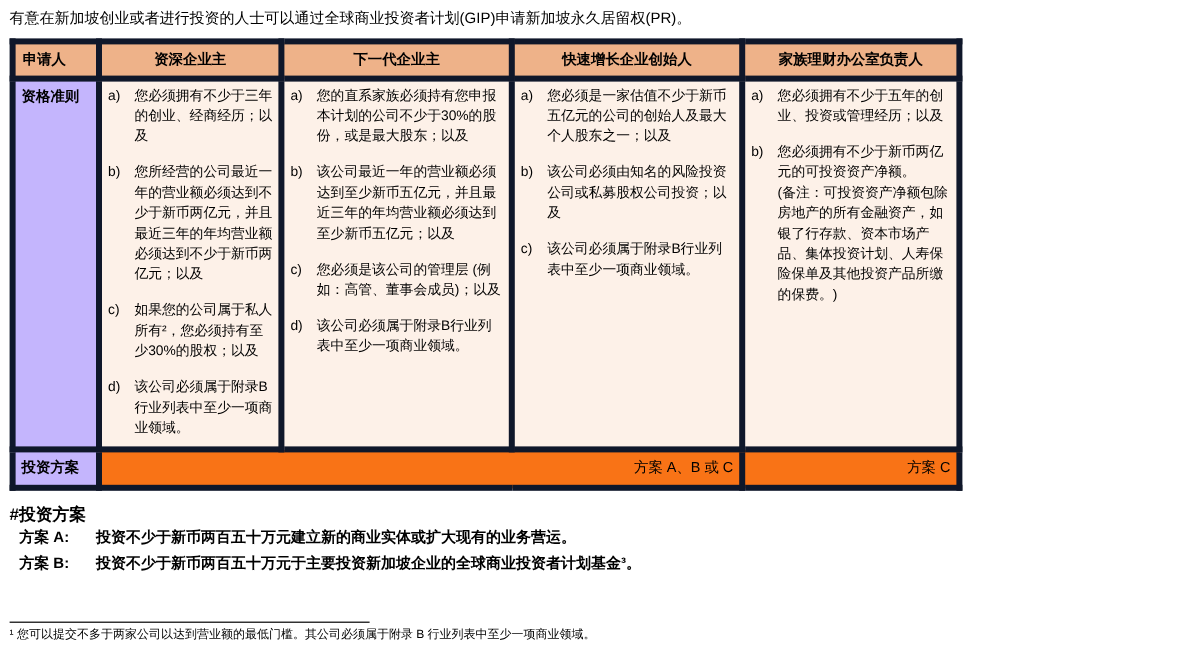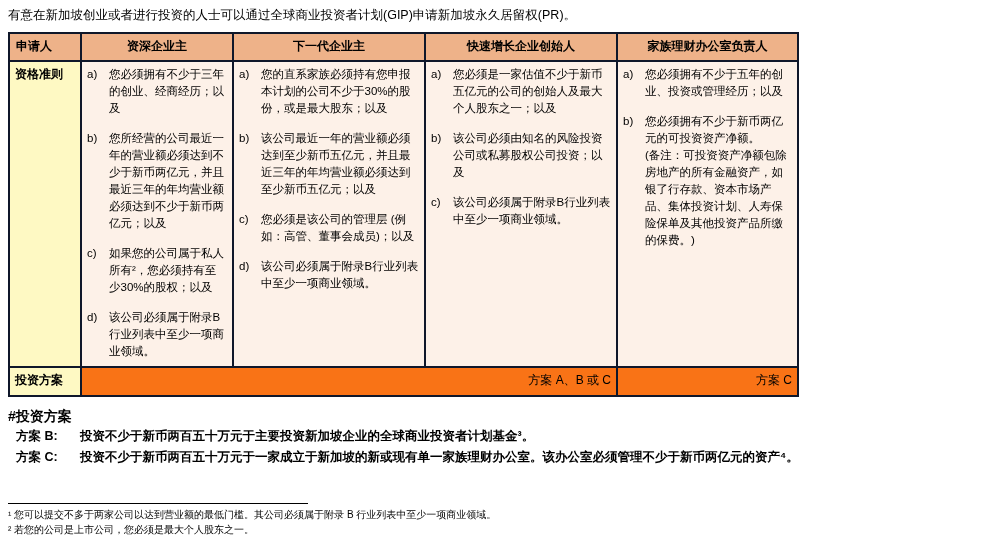--- a/index.html
+++ b/index.html
@@ -28,37 +28,37 @@
     margin: 0 0 1px 0;
     white-space: nowrap;
   }
   table.matrix {
     border-collapse: collapse;
     width: 972px;
     table-layout: fixed;
     margin-top: 7px;
   }
   table.matrix th, table.matrix td {
-    border: 2px solid #0f172a;
+    border: 5px solid #0f172a;
     vertical-align: top;
     padding: 4px 5px 6px 5px;
   }
   table.matrix thead th {
     background: #eeb289;
     text-align: center;
     font-weight: bold;
     font-size: 12px;
     padding: 4px 4px 5px 4px;
   }
   table.matrix thead th.first-col {
     text-align: left;
     padding-left: 6px;
   }
   td.rowlabel {
-    background: #fef9c3;
+    background: #c4b5fd;
     font-weight: bold;
     font-size: 12px;
     white-space: nowrap;
   }
   td.crit {
     background: #fdf1e8;
     font-size: 11.5px;
     line-height: 17px;
   }
   td.plan {
@@ -240,28 +240,27 @@
         <td class="rowlabel">投资方案</td>
         <td class="plan" colspan="3">方案 A、B 或 C</td>
         <td class="plan">方案 C</td>
       </tr>
     </tbody>
   </table>
 
   <div class="plans">
     <div class="plans-title">#投资方案</div>
     <div class="plan-row">
+      <div class="plan-key">方案 A:</div>
+      <div class="plan-text">投资不少于新币两百五十万元建立新的商业实体或扩大现有的业务营运。</div>
+    </div>
+    <div class="plan-row">
       <div class="plan-key">方案 B:</div>
       <div class="plan-text">投资不少于新币两百五十万元于主要投资新加坡企业的全球商业投资者计划基金³。</div>
     </div>
-    <div class="plan-row">
-      <div class="plan-key">方案 C:</div>
-      <div class="plan-text">投资不少于新币两百五十万元于一家成立于新加坡的新或现有单一家族理财办公室。该办公室必须管理不少于新币两亿元的资产⁴。</div>
-    </div>
   </div>
 
   <div class="footnotes">
     <div class="fn-rule"></div>
     <div class="fn">¹ 您可以提交不多于两家公司以达到营业额的最低门槛。其公司必须属于附录 B 行业列表中至少一项商业领域。</div>
-    <div class="fn">² 若您的公司是上市公司，您必须是最大个人股东之一。</div>
   </div>
 
 </div>
 
 </body></html>

